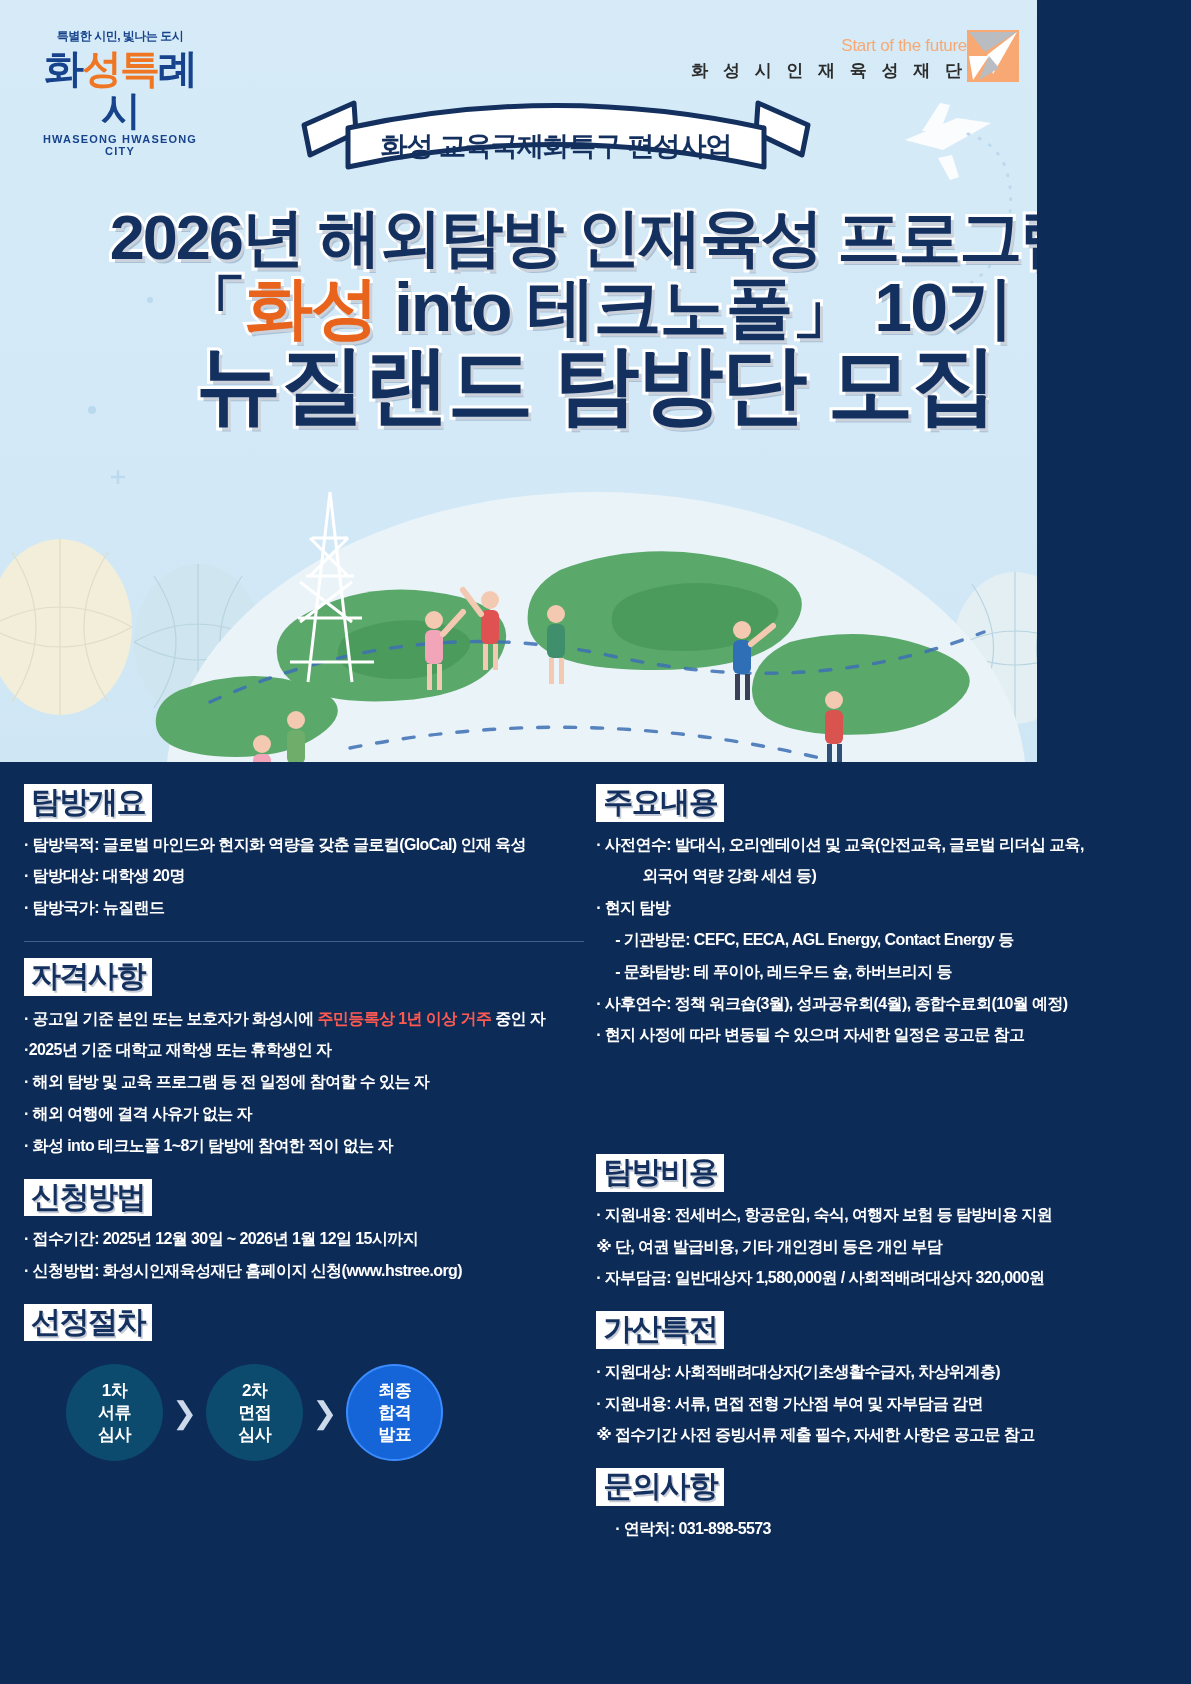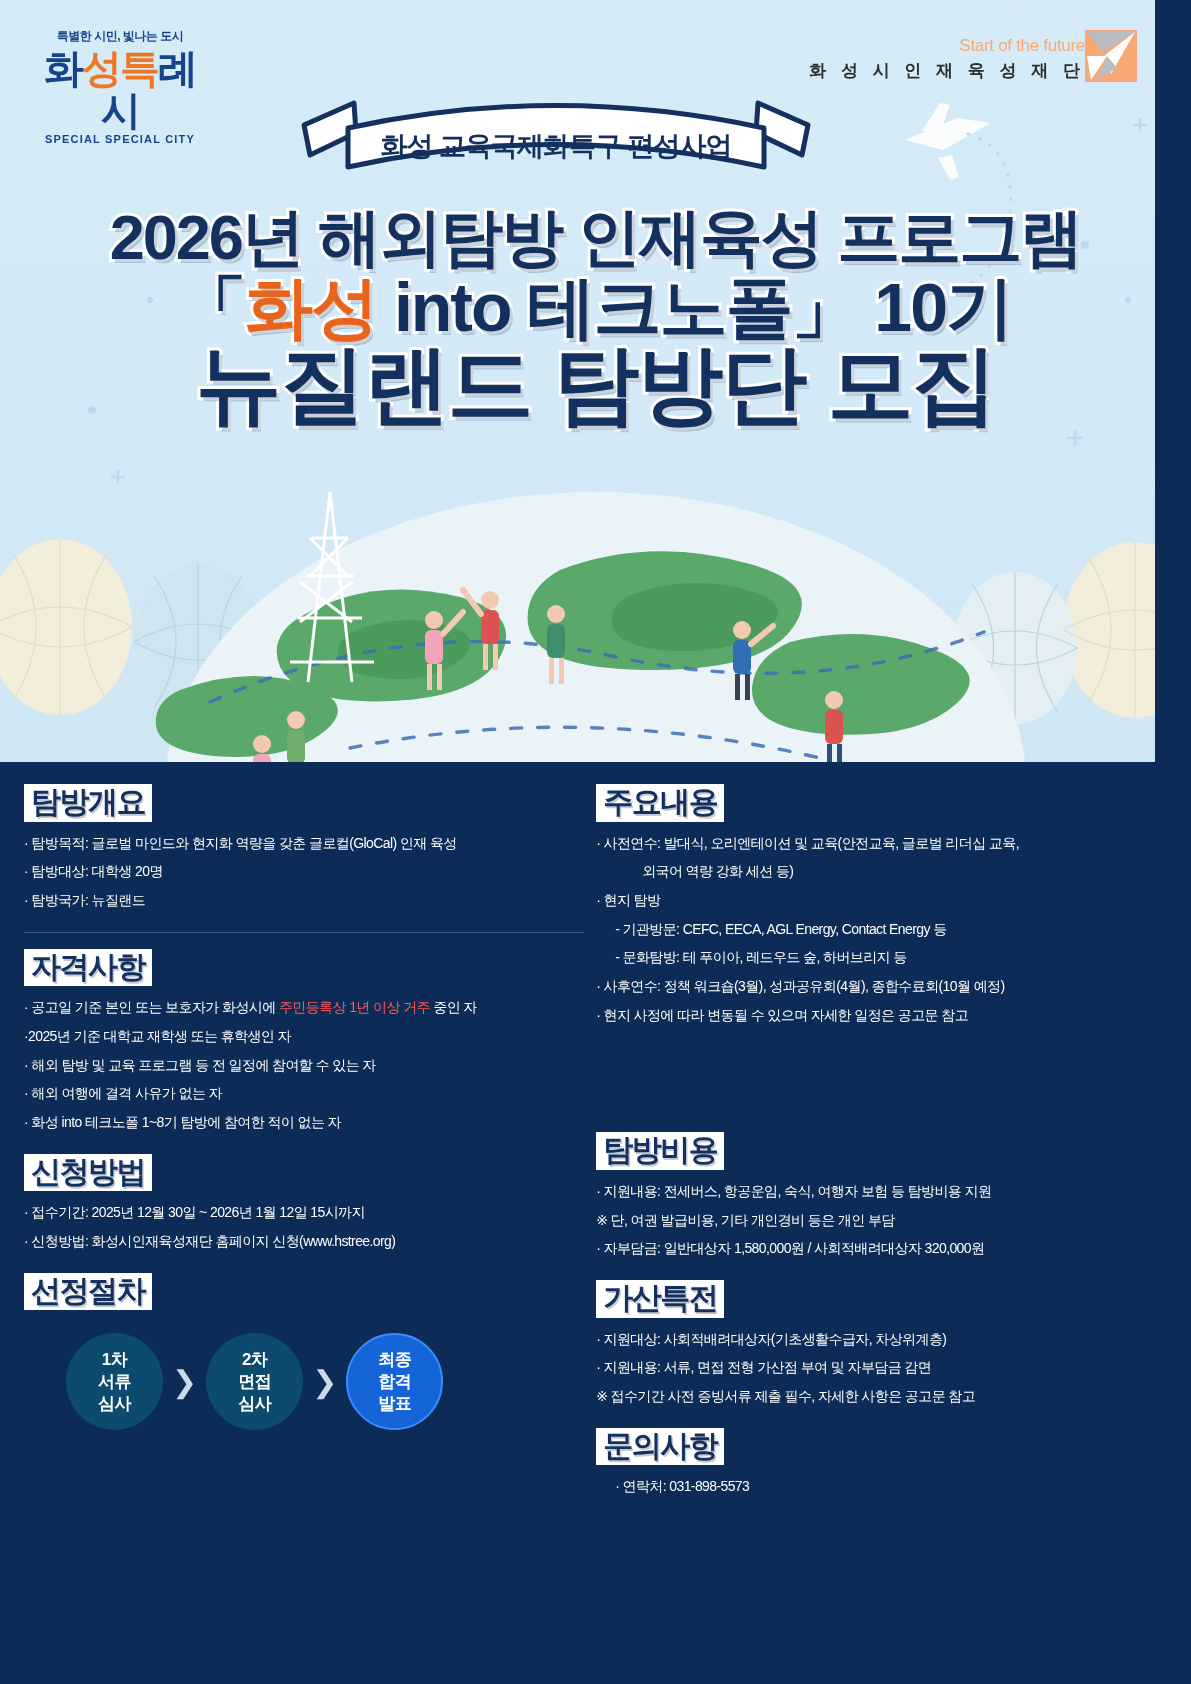--- a/index.html
+++ b/index.html
@@ -7,21 +7,21 @@
   body {
     font-family: "Liberation Sans", "DejaVu Sans", sans-serif;
     background:#0d2b57;
     position:relative;
     overflow:hidden;
   }
   .poster { position:relative; width:1191px; height:1684px; overflow:hidden; }
 
   
   .hero {
-    position:absolute; left:0; top:0; width:1155px; height:762px;
+    position:absolute; left:0; top:0; width:1037px; height:762px;
     background:linear-gradient(180deg,#d6ebf7 0%, #d3e9f7 55%, #cfe6f5 100%);
     overflow:hidden;
   }
 
   
   .city-logo { position:absolute; left:30px; top:28px; width:180px; text-align:center; }
   .city-logo .tag {
     font-size:12px; font-weight:bold; color:#17438c; letter-spacing:-0.5px;
   }
   .city-logo .mark {
@@ -77,22 +77,22 @@
     background:#ffffff; color:#14305e;
     font-size:30px; font-weight:900; letter-spacing:-1.5px;
     padding:1px 7px 3px 7px;
     line-height:1.12;
     margin-bottom:11px;
     text-shadow:1.5px 1.5px 0 rgba(20,48,94,.25);
   }
   .sec { margin-bottom:20px; }
   .sec ul { list-style:none; }
   .sec li {
-    color:#ffffff; font-size:14px; letter-spacing:-0.6px;
-    line-height:1.55; margin-bottom:7px; font-weight:400;
+    color:#ffffff; font-size:16px; letter-spacing:-0.6px;
+    line-height:1.55; margin-bottom:7px; font-weight:700;
   }
   li.ind  { padding-left:19px; }
   li.ind2 { padding-left:46px; }
   .red { color:#ff5a52; }
   .rule { height:1px; background:#3c5f8c; margin:14px 0 16px 0; }
 
   
   .process { display:flex; align-items:center; gap:9px; padding-left:42px; margin-top:12px;}
   .circ {
     width:97px;height:97px;border-radius:50%;
@@ -130,21 +130,21 @@
       <g stroke="#bcd9ee" stroke-width="2.5" fill="none">
         <path d="M1075 430 l0 16 M1067 438 l16 0"></path>
         <path d="M118 470 l0 14 M111 477 l14 0"></path>
         <path d="M1140 118 l0 14 M1133 125 l14 0"></path>
       </g>
     </svg>
 
     <div class="city-logo">
       <div class="tag">특별한 시민, 빛나는 도시</div>
       <div class="mark"><span>화</span><span class="or">성특</span><span>례시</span></div>
-      <div class="en">SPECIAL SPECIAL CITY</div>
+      <div class="en">HWASEONG HWASEONG CITY</div>
     </div>
 
     <div class="fnd-logo">
       <div class="txtwrap">
         <div class="sof">Start of the future</div>
         <div class="kr">화 성 시 인 재 육 성 재 단</div>
       </div>
       <div class="sq">
         <svg width="52" height="52" viewBox="0 0 52 52">
           <polygon points="2,2 50,2 18,22" fill="#b9bcc0"></polygon>

